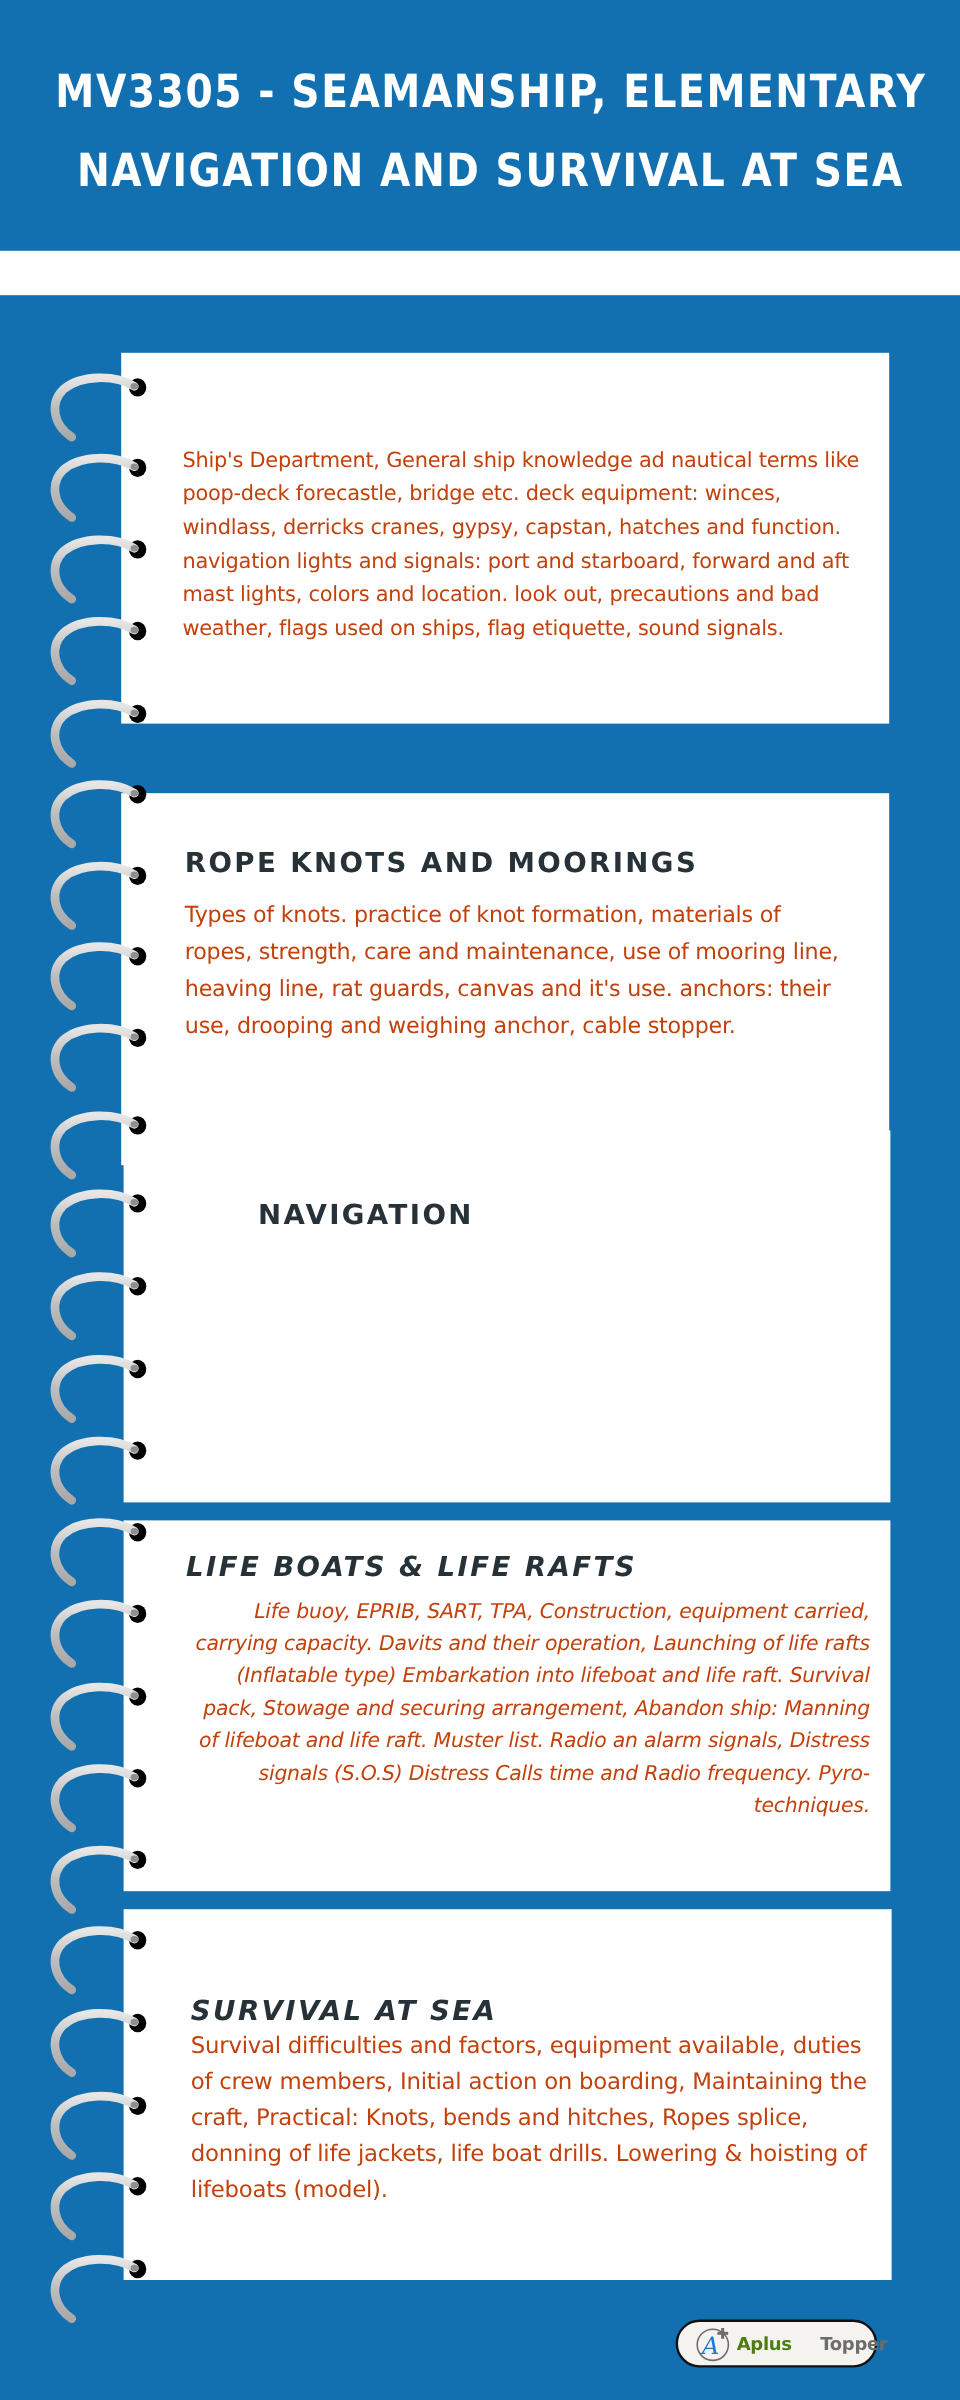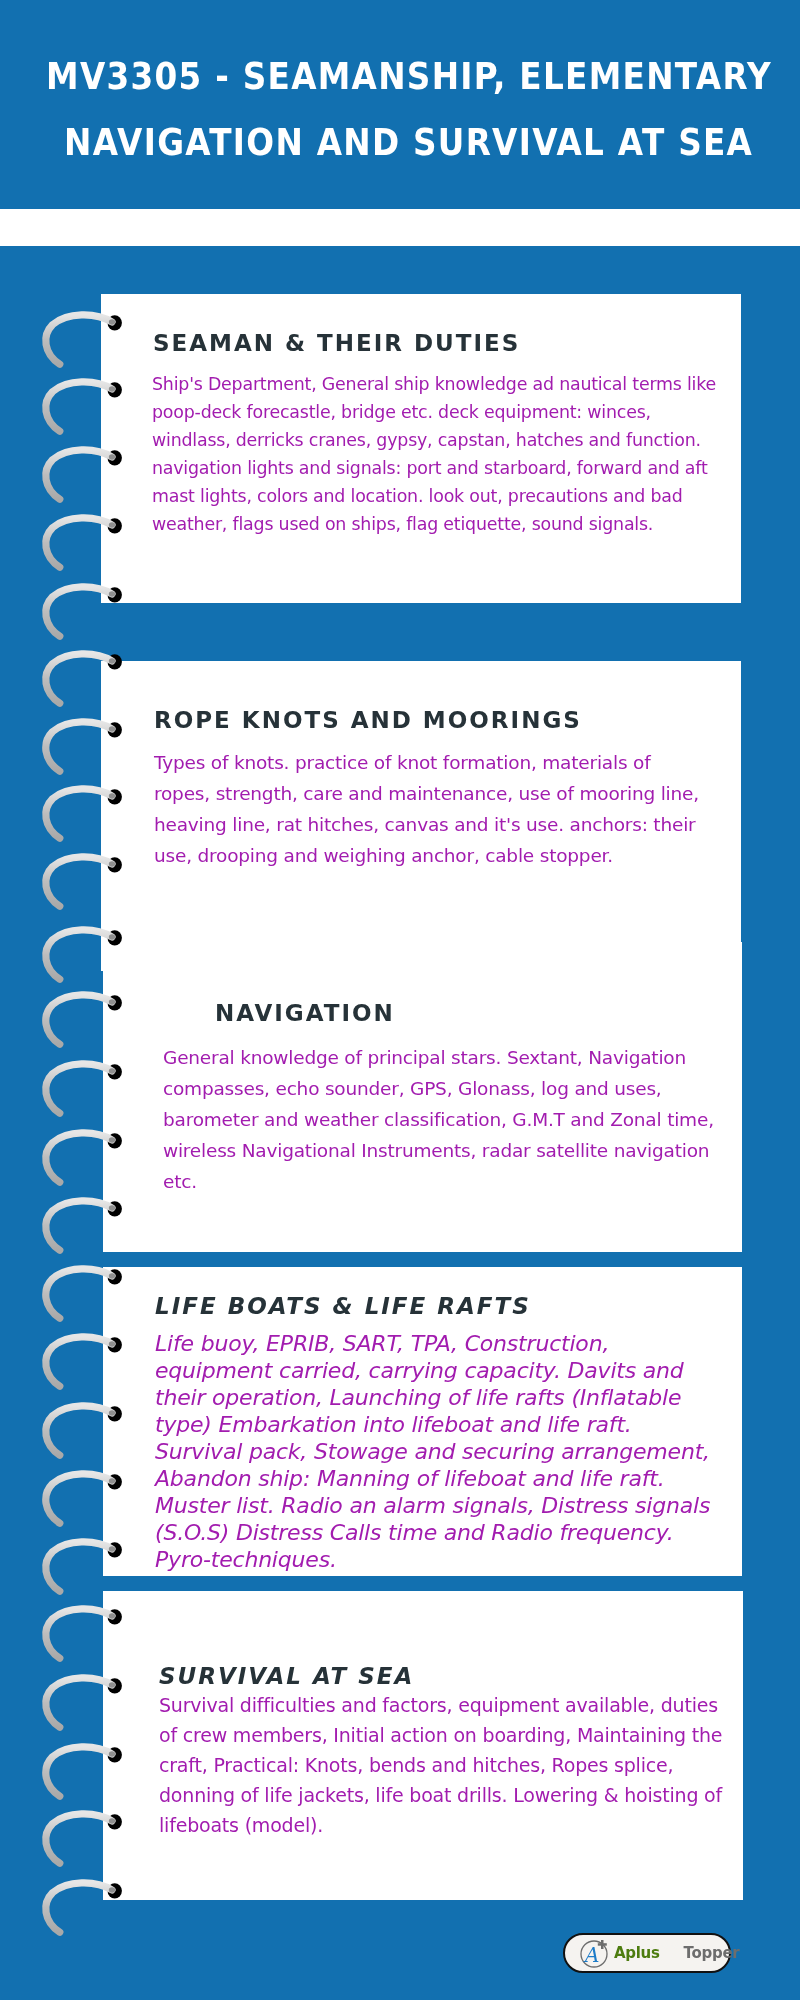--- a/index.html
+++ b/index.html
@@ -41,25 +41,25 @@
       font-weight: bold;
       font-size: 23px;
       letter-spacing: 2px;
       color: #263238;
       white-space: nowrap;
     }
     .card-body {
       position: absolute;
       font-family: "DejaVu Sans", sans-serif;
       font-size: 17.4px;
-      color: #a21caf;
+      color: #c2410c;
       line-height: 28px;
       letter-spacing: -0.2px;
     }
-    .card-body.tight { line-height: 27px; font-size: 22px; }
+    .card-body.tight { line-height: 27px; font-size: 17px; text-align: right; }
     .ring {
       position: absolute;
       width: 90px; height: 70px;
     }
     .logo {
       position: absolute;
       left: 563px; top: 1933px;
       width: 168px; height: 40px;
       border: 2.5px solid #111;
       border-radius: 20px;
@@ -82,32 +82,30 @@
 </head>
 <body>
 
 <div class="header">
   <div class="header-line">MV3305 - SEAMANSHIP, ELEMENTARY</div>
   <div class="header-line">NAVIGATION AND SURVIVAL AT SEA</div>
 </div>
 <div class="white-band"></div>
 
 <div class="card" style="left:101px; top:294px; width:640px; height:309px;">
-  <div class="card-title" style="left:52px; top:36px;">SEAMAN &amp; THEIR DUTIES</div>
   <div class="card-body" style="left:51px; top:76px; width:580px;">Ship's Department, General ship knowledge ad nautical terms like poop-deck forecastle, bridge etc. deck equipment: winces, windlass, derricks cranes, gypsy, capstan, hatches and function. navigation lights and signals: port and starboard, forward and aft mast lights, colors and location. look out, precautions and bad weather, flags used on ships, flag etiquette, sound signals.</div>
 </div>
 
 <div class="card" style="left:101px; top:618px; width:640px; height:310px;margin-top:43px;">
   <div class="card-title" style="left:53px; top:46px;">ROPE KNOTS AND MOORINGS</div>
-  <div class="card-body" style="left:53px; top:86px; width:555px; line-height:31px; font-size:18.5px;">Types of knots. practice of knot formation, materials of ropes, strength, care and maintenance, use of mooring line, heaving line, rat hitches, canvas and it's use. anchors: their use, drooping and weighing anchor, cable stopper.</div>
+  <div class="card-body" style="left:53px; top:86px; width:555px; line-height:31px; font-size:18.5px;">Types of knots. practice of knot formation, materials of ropes, strength, care and maintenance, use of mooring line, heaving line, rat guards, canvas and it's use. anchors: their use, drooping and weighing anchor, cable stopper.</div>
 </div>
 
 <div class="card" style="left:103px; top:942px; width:639px; height:310px;">
   <div class="card-title" style="left:64px; top:58px;margin-left:48px;">NAVIGATION</div>
-  <div class="card-body" style="left:60px; top:100px; width:570px; line-height:31px; font-size:18.5px;">General knowledge of principal stars. Sextant, Navigation compasses, echo sounder, GPS, Glonass, log and uses, barometer and weather classification, G.M.T and Zonal time, wireless Navigational Instruments, radar satellite navigation etc.</div>
 </div>
 
 <div class="card" style="left:103px; top:1267px; width:639px; height:309px;font-style:italic;">
   <div class="card-title" style="left:52px; top:26px;">LIFE BOATS &amp; LIFE RAFTS</div>
   <div class="card-body tight" style="left:52px; top:63px; width:570px;">Life buoy, EPRIB, SART, TPA, Construction, equipment carried, carrying capacity. Davits and their operation, Launching of life rafts (Inflatable type) Embarkation into lifeboat and life raft. Survival pack, Stowage and securing arrangement, Abandon ship: Manning of lifeboat and life raft. Muster list. Radio an alarm signals, Distress signals (S.O.S) Distress Calls time and Radio frequency. Pyro-techniques.</div>
 </div>
 
 <div class="card" style="left:103px; top:1591px; width:640px; height:309px;">
   <div class="card-title" style="left:56px; top:72px;font-style:italic;">SURVIVAL AT SEA</div>
   <div class="card-body" style="left:56px; top:99px; width:570px; line-height:30px; font-size:19px;">Survival difficulties and factors, equipment available, duties of crew members, Initial action on boarding, Maintaining the craft, Practical: Knots, bends and hitches, Ropes splice, donning of life jackets, life boat drills. Lowering &amp; hoisting of lifeboats (model).</div>

